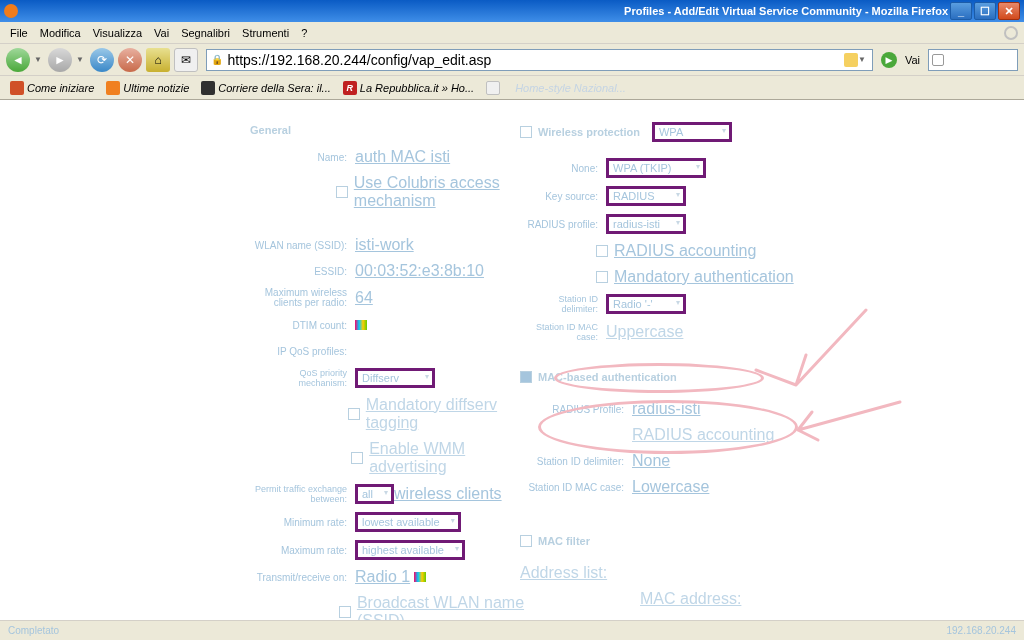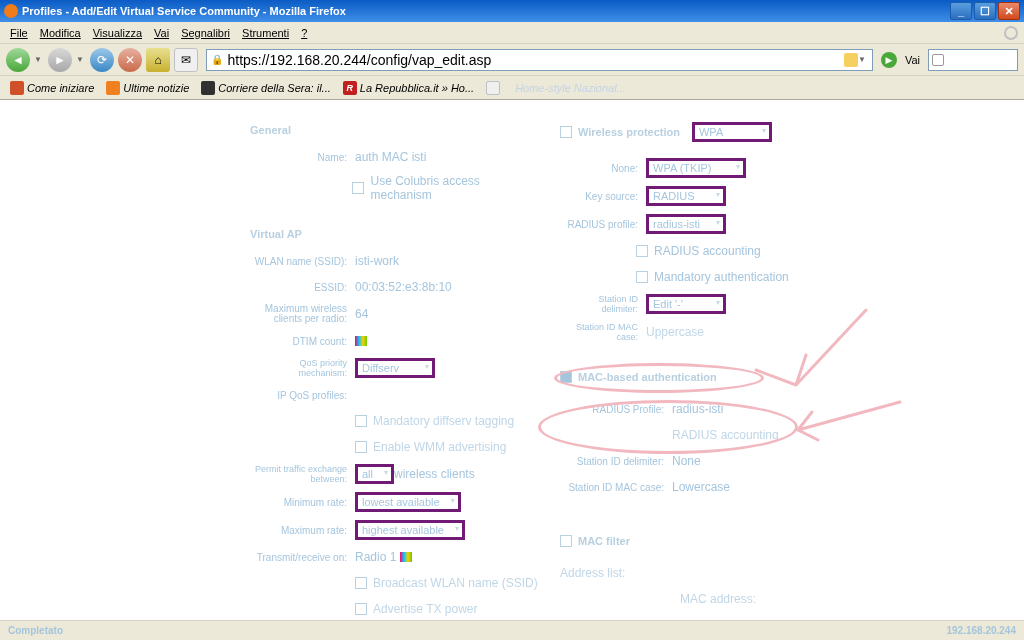--- a/index.html
+++ b/index.html
@@ -1,29 +1,29 @@
 <!DOCTYPE html>
 <html><head>
 <meta charset="utf-8">
 <style>
 * { margin: 0; padding: 0; box-sizing: border-box; font-family: Tahoma, Arial, sans-serif; }
 body { width: 1024px; height: 640px; overflow: hidden; background: #fff; }
 
 
 .titlebar { height: 22px; background: linear-gradient(to bottom, #0a5bc4, #3f8ee8); display: flex; align-items: center; padding: 0 4px; color: #fff; font-size: 11px; font-weight: bold; }
 .titlebar .ff-logo { width: 14px; height: 14px; background: #f07c1c; border-radius: 50%; margin-right: 4px; }
-.titlebar .title-text { flex: 1; }
+.titlebar .title-text { flex: 1; text-align: right; }
 .titlebar .win-btn { width: 22px; height: 18px; margin-left: 2px; display: flex; align-items: center; justify-content: center; border-radius: 2px; font-size: 11px; font-weight: bold; }
 .titlebar .min { background: linear-gradient(#5a9ee0,#2a6ec0); border:1px solid #1c5ca8; }
 .titlebar .max { background: linear-gradient(#5a9ee0,#2a6ec0); border:1px solid #1c5ca8; }
 .titlebar .close { background: linear-gradient(#e8896a,#d24a1c); border:1px solid #a03010; }
 
 
 .menubar { height: 22px; background: #ece9d8; display: flex; align-items: center; padding: 0 4px; font-size: 11px; border-bottom: 1px solid #d4d0c8; position: relative; }
-.menubar .mitem { padding: 2px 6px; text-decoration: underline; color: #000; }
+.menubar .mitem { padding: 2px 6px; color: #000; }
 .menubar .throbber { position:absolute; right:6px; width:14px; height:14px; border:2px solid #c0c0c0; border-radius:50%; }
 
 
 .navbar { height: 32px; background: #ece9d8; display: flex; align-items: center; padding: 0 6px; gap: 4px; border-bottom: 1px solid #d4d0c8; }
 .navbtn { width: 24px; height: 24px; border-radius: 4px; display:flex; align-items:center; justify-content:center; font-size:12px; }
 .navbtn.back { background: linear-gradient(#9fd89a,#4aa83a); color:#fff; font-weight:bold; border-radius:50%; }
 .navbtn.fwd { background: linear-gradient(#d8d8d8,#a8a8a8); color:#fff; border-radius:50%; }
 .navbtn.reload { background: linear-gradient(#9ac8e8,#3a88c8); border-radius:50%; color:#fff; }
 .navbtn.stop { background: linear-gradient(#e8b0a0,#c86a4a); border-radius:50%; color:#fff; }
 .navbtn.home { background: linear-gradient(#e8e090,#c8b030); border-radius:3px; }
@@ -43,39 +43,39 @@
 .bm { display:flex; align-items:center; gap:3px; padding:2px 4px; }
 .bm .bicon { width:14px; height:14px; border-radius:2px; }
 .bm.i1 .bicon{background:#d05028;} .bm.i2 .bicon{background:#f08020;} .bm.i3 .bicon{background:#303030;}
 .bm.i4 .bicon{background:#c02020;color:#fff;font-weight:bold;font-size:9px;display:flex;align-items:center;justify-content:center;}
 .bm.i5 .bicon{background:#f0f0f0;border:1px solid #c0c0c0;}
 .bm.faded { color:#c4d4e4; }
 
 
 .content { height: 520px; background:#fff; position:relative; font-size:11px; color:#a5c5dd; overflow:hidden; }
 .col-l { position:absolute; left:250px; top:24px; width:290px; }
-.col-r { position:absolute; left:560px; top:22px; width:280px; }
+.col-r { position:absolute; left:520px; top:22px; width:280px; }
 .sec-head { color:#b8d0e0; font-weight:bold; font-size:11px; margin-bottom:12px; }
 .row { display:flex; align-items:center; margin-bottom:8px; min-height:18px; }
 .lbl { width:105px; text-align:right; padding-right:8px; color:#a5c5dd; font-size:10px; }
-.val { color:#a5c5dd; font-size:12px; }
+.val { color:#a5c5dd; font-size:16px;text-decoration:underline; }
 .chk { width:12px; height:12px; border:1px solid #b8d0e0; margin-right:6px; flex-shrink:0; background:#fff; }
 .chk.ck { background:#a5c5dd; }
 .faint { opacity:0.7; }
 
 
 .dropdown { border:3px solid #701a75; padding:1px 18px 1px 4px; position:relative; display:inline-block; min-width:80px; color:#a5c5dd; }
 .dropdown::after { content:"▾"; position:absolute; right:3px; top:1px; font-size:8px; color:#c8d8e4; }
 
 
 .oval { position:absolute; border:3px solid #f2b8c0; border-radius:50%; pointer-events:none; }
 .arrow { position:absolute; pointer-events:none; }
 
 
-.statusbar { height:20px; background:#ece9d8; border-top:1px solid #d4d0c8; display:flex; align-items:center; padding:0 8px; font-size:10px; color:#a5c5dd;font-weight:bold; }
+.statusbar { height:20px; background:#ece9d8; border-top:1px solid #d4d0c8; display:flex; align-items:center; padding:0 8px; font-size:10px; color:#a5c5dd; }
 .statusbar .sr { margin-left:auto; }
 
 
 .rainbow { width:12px; height:10px; background:linear-gradient(90deg,#f06,#0cf,#fc0,#6c0); display:inline-block; }
 </style>
 </head>
 <body>
 
 <div class="titlebar">
   <span class="ff-logo"></span>
@@ -152,43 +152,42 @@
       <span class="lbl">Name:</span>
       <span class="val">auth MAC isti</span>
     </div>
     <div class="row">
       <span class="lbl"></span>
       <span class="chk"></span>
       <span class="val">Use Colubris access mechanism</span>
     </div>
 
     <div style="height:18px"></div>
-    <div class="sec-head">Virtual AP</div>
     <div class="row">
         <span class="lbl">WLAN name (SSID):</span>
         <span class="val">isti-work</span>
       </div>
     <div class="row">
         <span class="lbl">ESSID:</span>
         <span class="val">00:03:52:e3:8b:10</span>
       </div>
     <div class="row">
         <span class="lbl" style="width:105px;font-size:10px;line-height:10px;">Maximum wireless clients per radio:</span>
         <span class="val">64</span>
       </div>
     <div class="row">
         <span class="lbl">DTIM count:</span>
         <span class="rainbow"></span>
       </div>
     <div class="row">
+        <span class="lbl">IP QoS profiles:</span>
+      </div>
+    <div class="row">
         <span class="lbl" style="font-size:9px;line-height:10px;">QoS priority mechanism:</span>
         <span class="dropdown"><span>Diffserv</span></span>
-      </div>
-    <div class="row">
-        <span class="lbl">IP QoS profiles:</span>
       </div>
     <div class="row">
         <span class="lbl"></span>
         <span class="chk"></span>
         <span class="val faint">Mandatory diffserv tagging</span>
       </div>
     <div class="row">
         <span class="lbl"></span>
         <span class="chk"></span>
         <span class="val faint">Enable WMM advertising</span>
@@ -250,21 +249,21 @@
         <span class="chk"></span>
         <span class="val">RADIUS accounting</span>
       </div>
     <div class="row">
         <span style="width:76px"></span>
         <span class="chk"></span>
         <span class="val">Mandatory authentication</span>
       </div>
     <div class="row">
         <span class="lbl" style="width:86px;font-size:9px;line-height:10px;">Station ID delimiter:</span>
-        <span class="dropdown"><span>Edit '-'</span></span>
+        <span class="dropdown"><span>Radio '-'</span></span>
       </div>
     <div class="row">
         <span class="lbl" style="width:86px;font-size:9px;line-height:10px;">Station ID MAC case:</span>
         <span class="val faint">Uppercase</span>
       </div>
 
     <div style="height:18px"></div>
     <div class="row">
         <span class="chk ck"></span>
         <span class="sec-head" style="margin:0">MAC-based authentication</span>

